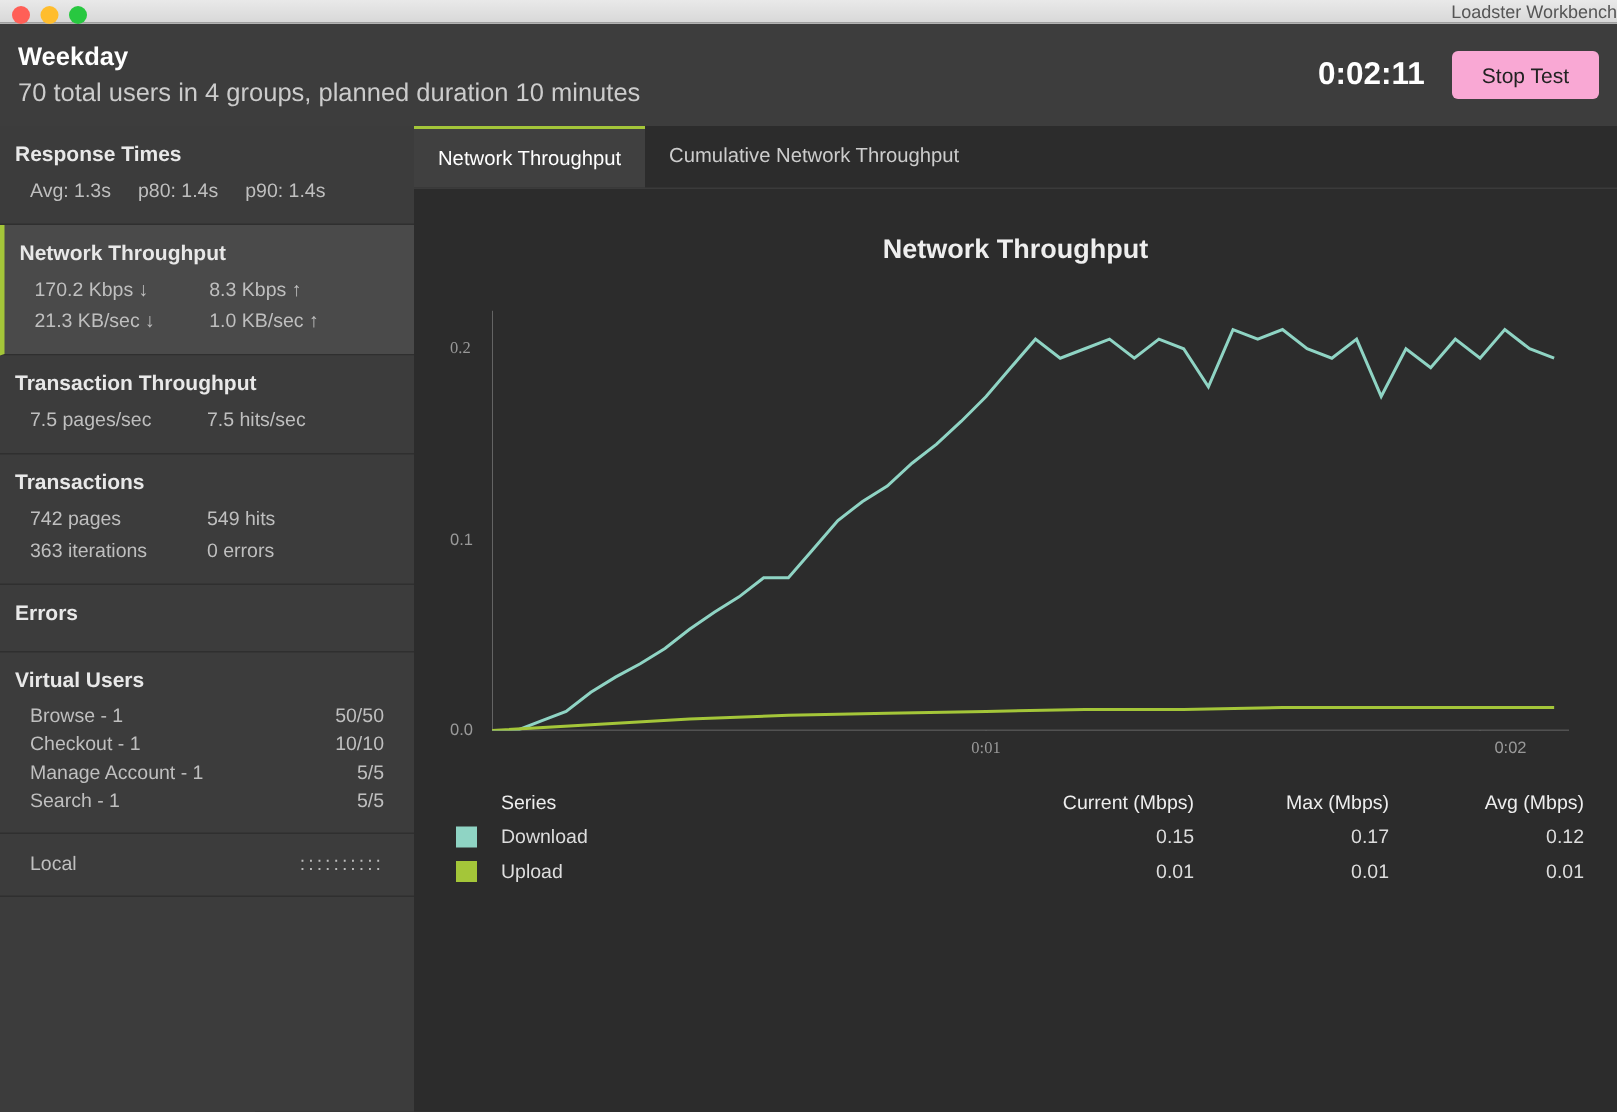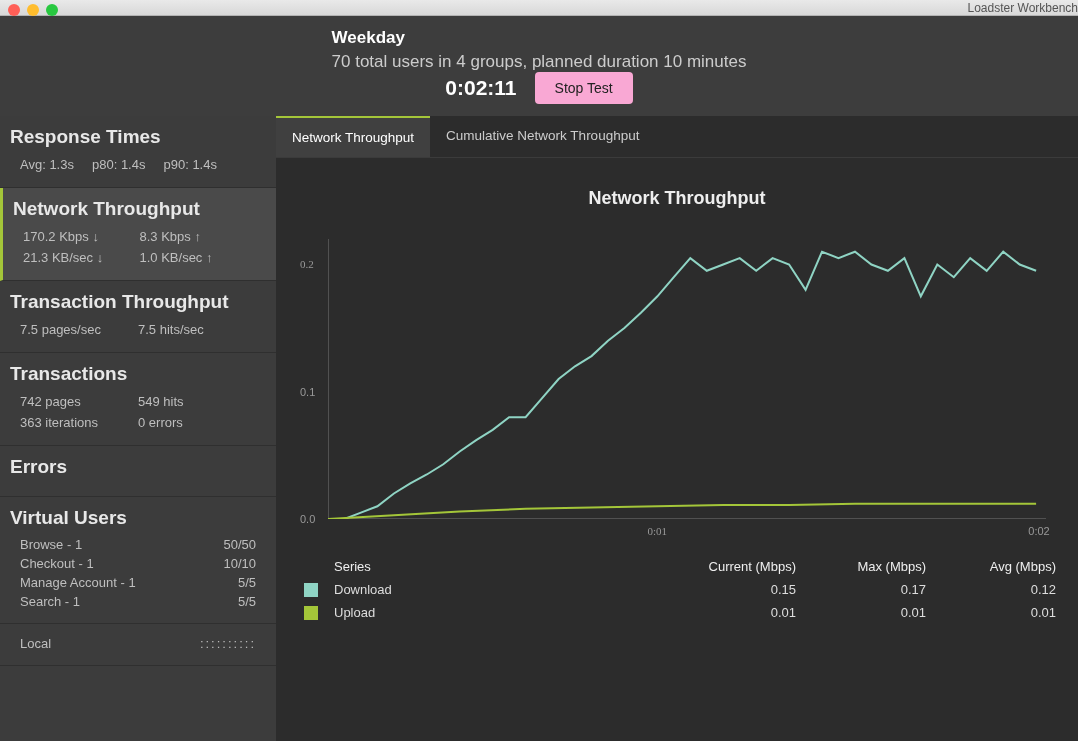--- a/index.html
+++ b/index.html
@@ -5,31 +5,31 @@
   * { box-sizing: border-box; margin: 0; padding: 0; }
   body { font-family: -apple-system, "Helvetica Neue", Arial, sans-serif; background: #3d3d3d; color: #ccc; width: 1078px; height: 741px; overflow: hidden; }
   
   .titlebar { height: 16px; background: linear-gradient(#e9e9e9, #d8d8d8); display: flex; align-items: center; justify-content: flex-end; position: relative; font-size: 12px; color: #555; border-bottom: 1px solid #b3b3b3;}
   .traffic { position: absolute; left: 8px; top: 4px; display: flex; gap: 7px; }
   .dot { width: 12px; height: 12px; border-radius: 50%; }
   .dot.red { background: #ff5f57; }
   .dot.yellow { background: #ffbd2e; }
   .dot.green { background: #28c840; }
   
-  .header { background: #3d3d3d; display: flex; align-items: center; padding: 12px 12px 12px 12px; justify-content: space-between; flex-direction: column; }
+  .header { background: #3d3d3d; display: flex; align-items: center; padding: 12px 12px 12px 12px; justify-content: space-between; }
   .header .left .title { color: #fff; font-weight: 600; font-size: 17px; margin-bottom: 4px;}
   .header .left .subtitle { color: #ccc; font-size: 17px; }
   .header .right { display: flex; align-items: center; gap: 18px;}
   .timer { color:#fff; font-size: 21px; font-weight:700;}
   .stop-btn { background: #f9a8d4; color:#222; border:none; border-radius:4px; padding: 8px 20px; font-size:14px; cursor:pointer;}
   
   .content { display:flex; height: calc(741px - 22px - 60px); }
   .sidebar { width: 276px; background:#3c3c3c; }
   .section { border-bottom: 1px solid #2f2f2f; padding: 10px 0 12px 0;}
-  .section-title { color:#e8e8e8; font-weight:600; font-size:19px; padding: 0px 10px 6px 10px;}
+  .section-title { color:#e8e8e8; font-weight:600; font-size:14px; padding: 0px 10px 6px 10px;}
   .section-body { padding: 0 20px; font-size:13px; color:#bfbfbf;}
   .row2 { display:flex; }
   .row2 > div { flex:1;}
   .val { padding: 3px 0;}
   .section.active { background:#4a4a4a; border-left: 3px solid #a4c639;}
   .flexrow { display:flex; justify-content:space-between; padding: 2px 0;}
   .engine-status { letter-spacing:2px; color:#bbb;}
   
   .main { flex:1; background:#2c2c2c; display:flex; flex-direction:column;}
   .tabs { display:flex; border-bottom:1px solid #3b3b3b;}
@@ -168,21 +168,21 @@
       <div class="chart" id="chart"><svg viewBox="0 0 718 280" preserveAspectRatio="none">
             <line x1="0" y1="280" x2="718" y2="280" stroke="#777" stroke-width="1"></line>
             <line x1="0" y1="0" x2="0" y2="280" stroke="#777" stroke-width="1"></line>
             <line x1="-4" y1="280" x2="0" y2="280" stroke="#777"></line>
             <line x1="-4" y1="152.72727272727272" x2="0" y2="152.72727272727272" stroke="#777"></line>
             <line x1="-4" y1="25.45454545454544" x2="0" y2="25.45454545454544" stroke="#777"></line>
             <line x1="329.3577981651376" y1="280" x2="329.3577981651376" y2="284" stroke="#777"></line>
             <line x1="658.7155963302752" y1="280" x2="658.7155963302752" y2="284" stroke="#777"></line>
             <path d="M0.0 280.0 L16.5 280.0 L32.9 273.6 L49.4 267.3 L65.9 254.5 L82.3 244.4 L98.8 235.5 L115.3 225.3 L131.7 212.5 L148.2 201.1 L164.7 190.9 L181.1 178.2 L197.6 178.2 L214.1 159.1 L230.6 140.0 L247.0 127.3 L263.5 117.1 L280.0 101.8 L296.4 89.1 L312.9 73.8 L329.4 57.3 L345.8 38.2 L362.3 19.1 L378.8 31.8 L395.2 25.5 L411.7 19.1 L428.2 31.8 L444.6 19.1 L461.1 25.5 L477.6 50.9 L494.0 12.7 L510.5 19.1 L527.0 12.7 L543.4 25.5 L559.9 31.8 L576.4 19.1 L592.8 57.3 L609.3 25.5 L625.8 38.2 L642.2 19.1 L658.7 31.8 L675.2 12.7 L691.7 25.5 L708.1 31.8 " fill="none" stroke="#8fd4c4" stroke-width="2"></path>
             <path d="M0.0 280.0 L65.9 276.2 L131.7 272.4 L197.6 269.8 L263.5 268.5 L329.4 267.3 L395.2 266.0 L461.1 266.0 L527.0 264.7 L592.8 264.7 L658.7 264.7 L708.1 264.7 " fill="none" stroke="#a4c639" stroke-width="2"></path>
-          </svg><div class="ytick" style="bottom: 0px;">0.0</div><div class="ytick" style="bottom: 127.273px;">0.1</div><div class="ytick" style="bottom: 254.545px; font-family: Liberation Serif, serif;">0.2</div><div class="xtick" style="left: 329.358px; font-family: Liberation Serif, serif;">0:01</div><div class="xtick" style="left: 697px; padding-left: 28px;">0:02</div></div>
+          </svg><div class="ytick" style="bottom: 0px;">0.0</div><div class="ytick" style="bottom: 127.273px;">0.1</div><div class="ytick" style="bottom: 254.545px; font-family: Liberation Serif, serif;">0.2</div><div class="xtick" style="left: 329.358px; font-family: Liberation Serif, serif;">0:01</div><div class="xtick" style="left: 665px; padding-left: 28px;">0:02</div></div>
 
       <div class="series-table">
         <div class="hrow">
           <div class="swatch"></div>
           <div class="sname">Series</div>
           <div style="flex:1"></div>
           <div class="col">Current (Mbps)</div>
           <div class="col">Max (Mbps)</div>
           <div class="col">Avg (Mbps)</div>
         </div>

